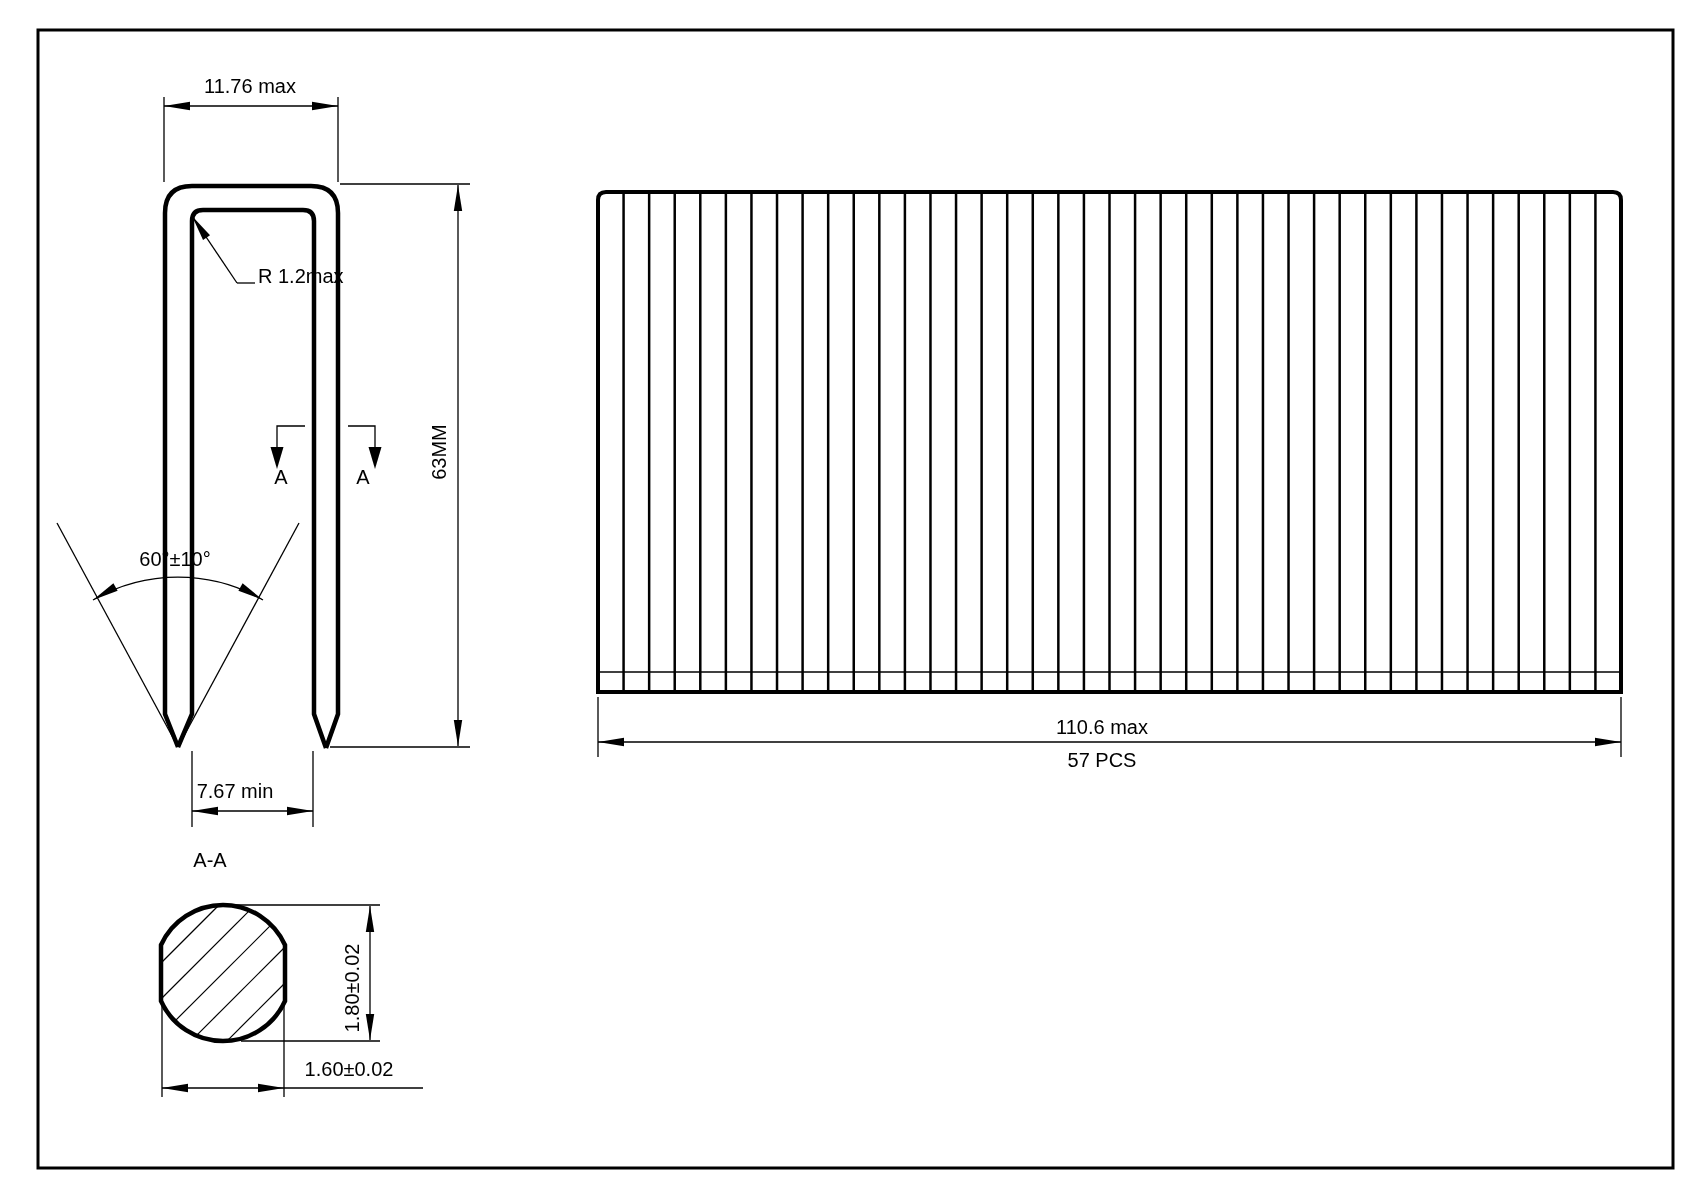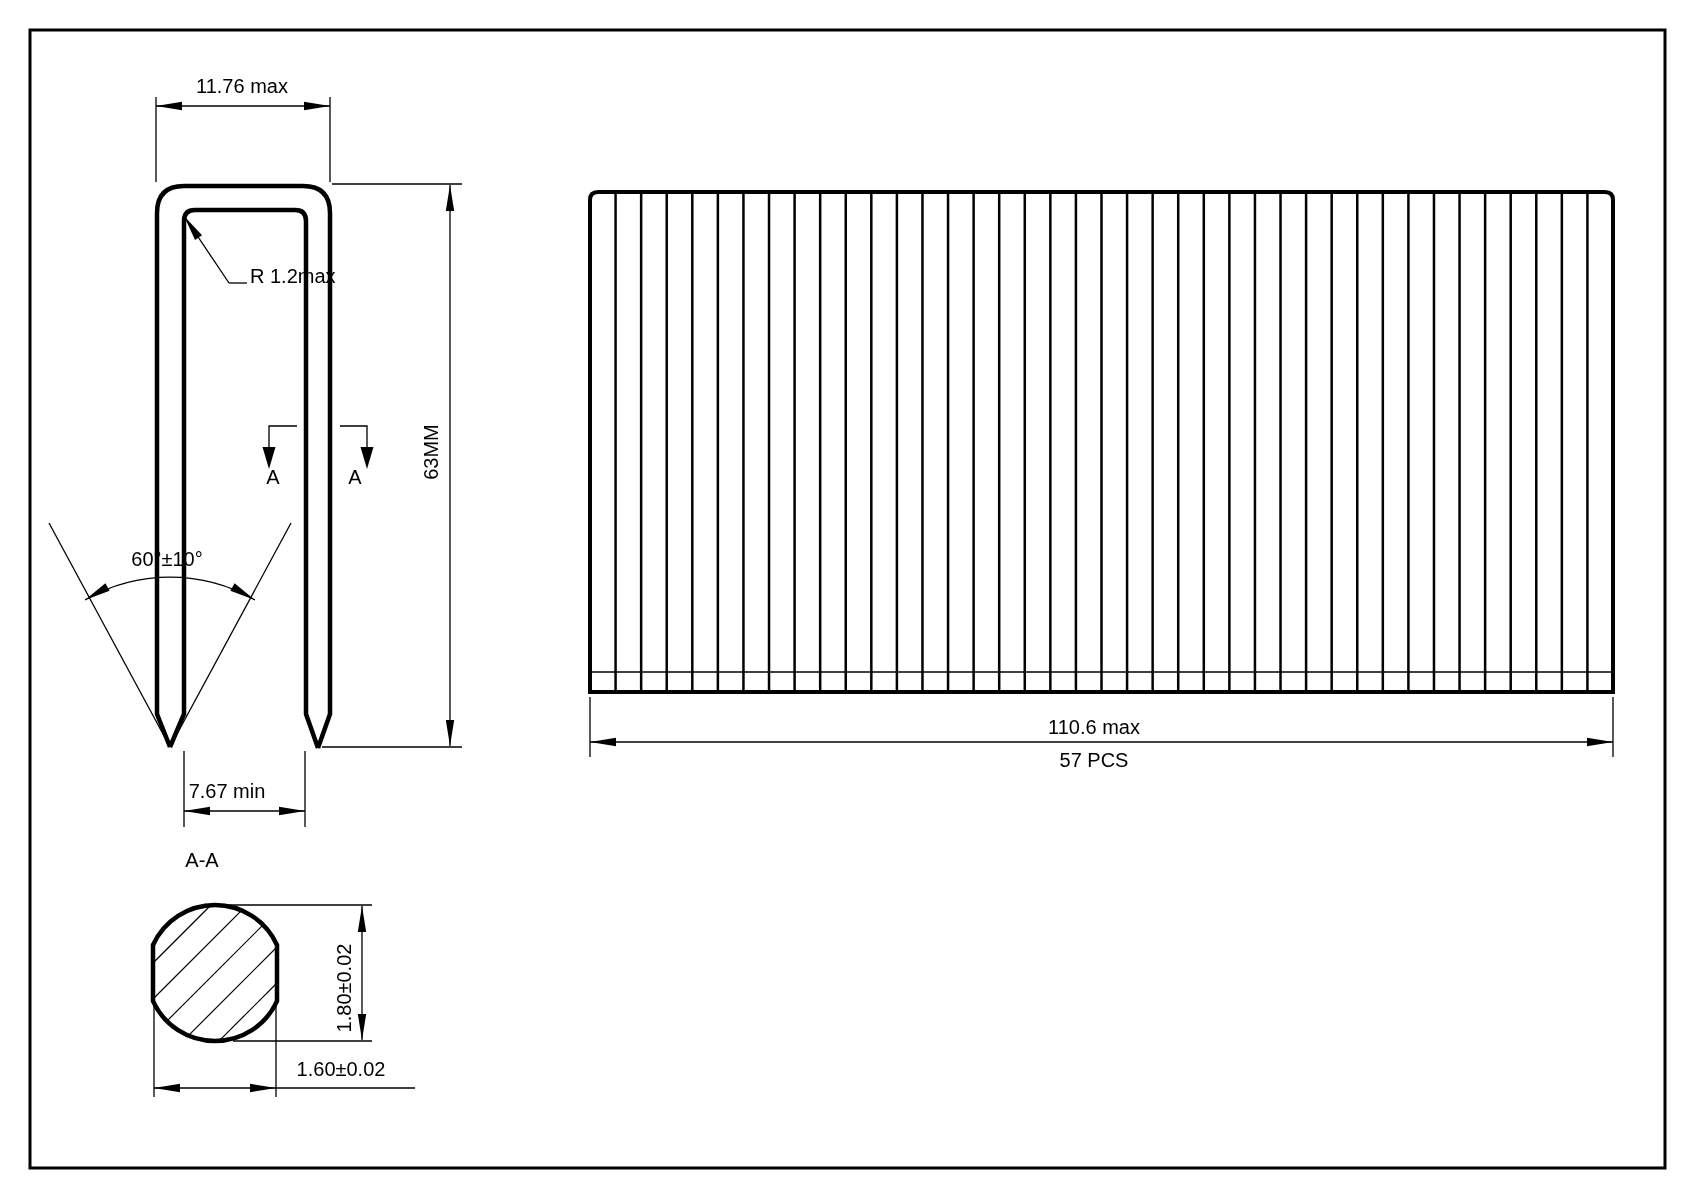--- a/index.html
+++ b/index.html
@@ -5,20 +5,21 @@
   html, body {
     margin: 0;
     padding: 0;
     background: #ffffff;
   }
   .page {
     position: relative;
     width: 1364px;
     height: 1202px;
     background: #ffffff;
+    padding-left: 8px;
   }
   svg { display: block; }
   svg text {
     font-family: "Liberation Sans", sans-serif;
     font-size: 20px;
     fill: #000000;
   }
   .thick  { stroke: #000; stroke-width: 4.5; fill: none; stroke-linejoin: miter; }
   .strip-outline { stroke: #000; stroke-width: 4; fill: none; }
   .thin   { stroke: #000; stroke-width: 1.3; fill: none; }

